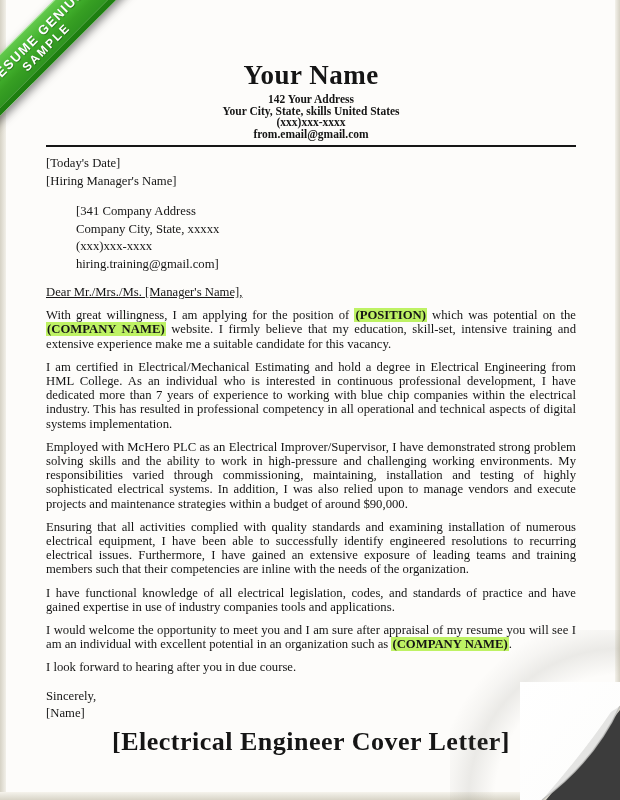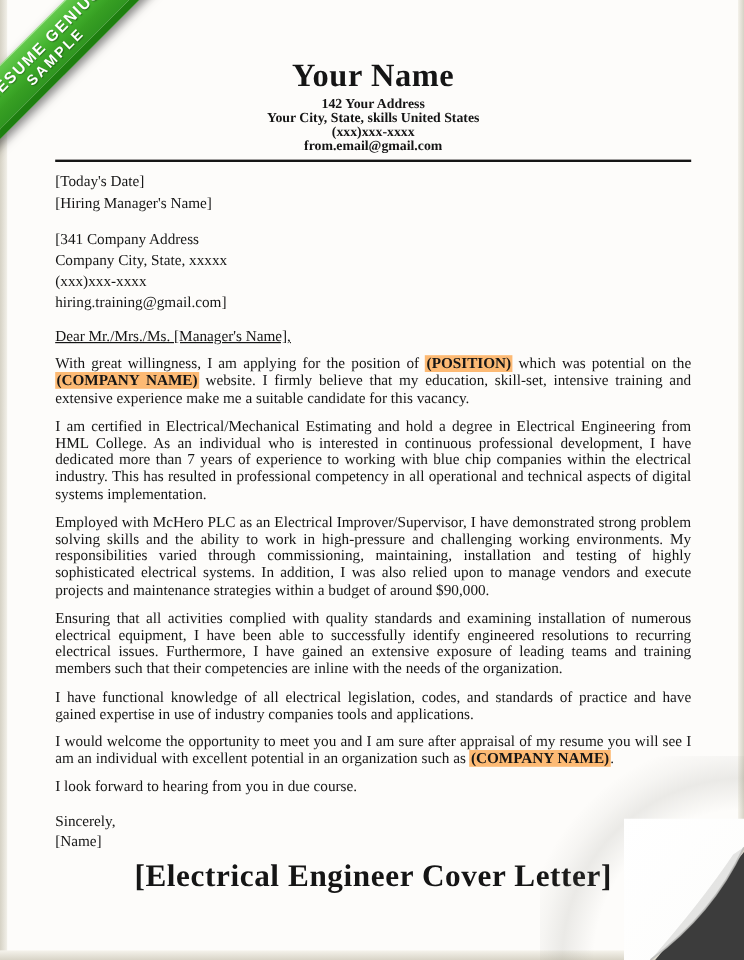--- a/index.html
+++ b/index.html
@@ -27,34 +27,34 @@
     text-align:center;padding:5px 0 3px;
   }
   .ribbon-line{
     color:#fff;font-family:"Liberation Sans","DejaVu Sans",sans-serif;font-weight:bold;
     text-shadow:0 1px 1px rgba(0,0,0,.35);
   }
   .ribbon-line1{font-size:13px;line-height:15px;letter-spacing:1.5px;}
   .ribbon-line2{font-size:12px;line-height:14px;letter-spacing:2px;}
 
   
-  .content{position:absolute;left:46px;top:0;width:530px;z-index:2;color:#151515;}
+  .content{position:absolute;left:46px;top:12px;width:530px;z-index:2;color:#151515;}
   header{text-align:center;}
   .name{font-size:27px;font-weight:bold;margin:48px 0 0;line-height:30px;letter-spacing:.5px;}
   .addr-block{margin-top:4px;}
   .addr-line{font-size:11.5px;font-weight:bold;line-height:11.5px;}
   .rule{height:0;border:none;border-top:2.5px solid #161616;margin:5px 0 0;}
 
   .letter{font-size:12.7px;line-height:14.2px;margin-top:8px;}
   .block{margin:0 0 13px;}
   .block-line{line-height:17.5px;}
-  .company-block{margin-bottom:12px;}
+  .company-block{margin-bottom:12px;margin-left:30px;}
   .salutation{margin:0 0 4px;text-align:left;text-decoration:underline;}
   .letter p{margin:9px 0;text-align:justify;}
-  .hl{background:#fdba74;font-weight:bold;padding:0 1px;}
+  .hl{background:#bef264;font-weight:bold;padding:0 1px;}
   .closing-block{margin-top:13px;}
   .closing-block .block-line{line-height:17px;}
   .footer-title{text-align:center;font-size:26px;font-weight:bold;margin-top:2px;letter-spacing:.5px;}
 
   
   .curl-glow{position:absolute;right:0;bottom:0;width:170px;height:170px;z-index:2;pointer-events:none;
     background:radial-gradient(circle at 100% 100%, rgba(0,0,0,0) 52%, rgba(110,110,100,.13) 63%, rgba(110,110,100,.05) 70%, rgba(0,0,0,0) 77%);}
   .curl-svg{position:absolute;right:0;bottom:0;z-index:3;display:block;}
 </style>
 </head>
@@ -97,21 +97,21 @@
       </div>
       <p class="salutation">Dear Mr./Mrs./Ms. [Manager's Name],</p>
 
       <div>
           <p><span>With great willingness, I am applying for the position of </span><span class="hl">(POSITION)</span><span> which was potential on the </span><span class="hl">(COMPANY NAME)</span><span> website. I firmly believe that my education, skill-set, intensive training and extensive experience make me a suitable candidate for this vacancy.</span></p>
           <p><span>I am certified in Electrical/Mechanical Estimating and hold a degree in Electrical Engineering from HML College. As an individual who is interested in continuous professional development, I have dedicated more than 7 years of experience to working with blue chip companies within the electrical industry. This has resulted in professional competency in all operational and technical aspects of digital systems implementation.</span></p>
           <p><span>Employed with McHero PLC as an Electrical Improver/Supervisor, I have demonstrated strong problem solving skills and the ability to work in high-pressure and challenging working environments. My responsibilities varied through commissioning, maintaining, installation and testing of highly sophisticated electrical systems. In addition, I was also relied upon to manage vendors and execute projects and maintenance strategies within a budget of around $90,000.</span></p>
           <p><span>Ensuring that all activities complied with quality standards and examining installation of numerous electrical equipment, I have been able to successfully identify engineered resolutions to recurring electrical issues. Furthermore, I have gained an extensive exposure of leading teams and training members such that their competencies are inline with the needs of the organization.</span></p>
           <p><span>I have functional knowledge of all electrical legislation, codes, and standards of practice and have gained expertise in use of industry companies tools and applications.</span></p>
           <p><span>I would welcome the opportunity to meet you and I am sure after appraisal of my resume you will see I am an individual with excellent potential in an organization such as </span><span class="hl">(COMPANY NAME)</span><span>.</span></p>
-          <p><span>I look forward to hearing from you in due course.</span></p>
+          <p><span>I look forward to hearing after you in due course.</span></p>
         </div>
 
       <div class="block closing-block">
         <div class="block-line">Sincerely,</div>
         <div class="block-line">[Name]</div>
       </div>
 
       <div class="footer-title">[Electrical Engineer Cover Letter]</div>
     </div>
   </div>

